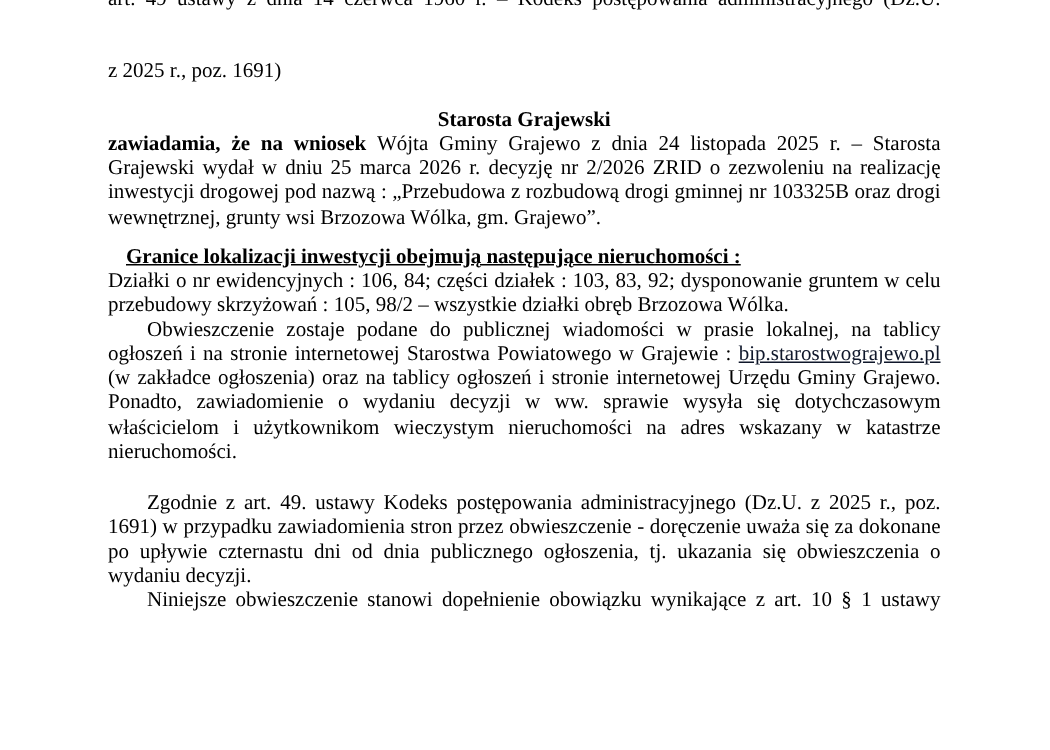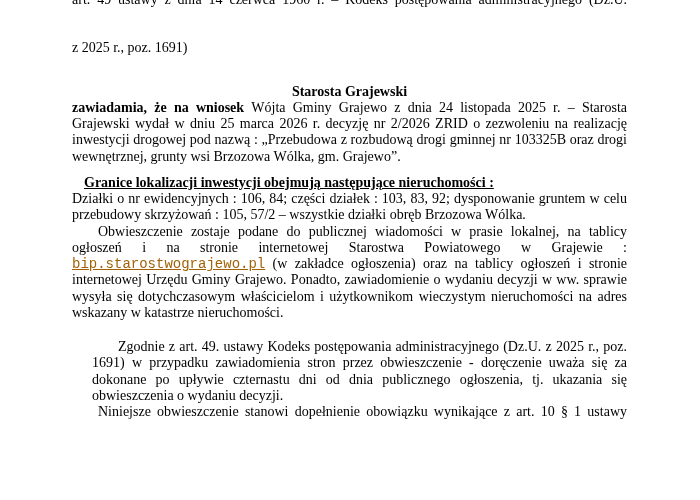--- a/index.html
+++ b/index.html
@@ -19,34 +19,33 @@
     line-height: 16.25px;
     color: #000000;
     text-align: justify;
   }
   p { margin: 0; }
   .indent { text-indent: 26px; }
   .small-indent { text-indent: 12px; }
   .stretch { text-align-last: justify; }
   .bold { font-weight: bold; }
   .heading {
-    margin-top: 27px;
+    margin-top: 16px;
     text-align: center;
     text-align-last: center;
     font-weight: bold;
   }
   .mt7  { margin-top: 7px; }
   .mt8  { margin-top: 8px; }
   .mt10 { margin-top: 10px; text-decoration: underline; }
-  .mt18 { margin-top: 18px; margin-left: 20px; }
+  .mt18 { margin-top: 18px; }
   a.doclink {
-    color: #a16207;
+    color: #0f172a;
     text-decoration: underline;
     cursor: pointer;
-    font-family: Liberation Mono, monospace;
   }
 </style>
 </head>
 <body>
 
 <div class="page">
 
   <p>
     <span class="line stretch" style="display:block;">art. 49 ustawy z dnia 14 czerwca 1960 r. – Kodeks postępowania administracyjnego (Dz.U.</span>
     <span class="line" style="display:block; text-align:left;margin-top:32px;">z 2025 r., poz. 1691)</span>
@@ -54,21 +53,21 @@
 
   <p class="heading">Starosta Grajewski</p>
 
   <p>
     <span class="bold">zawiadamia, że na wniosek </span><span>Wójta Gminy Grajewo z dnia 24 listopada 2025 r. – Starosta Grajewski wydał w dniu 25 marca 2026 r. decyzję nr 2/2026 ZRID o zezwoleniu na realizację inwestycji drogowej pod nazwą : „Przebudowa z rozbudową drogi gminnej nr 103325B oraz drogi wewnętrznej, grunty wsi Brzozowa Wólka, gm. Grajewo”.</span>
   </p>
 
 
   <p class="bold small-indent mt10">Granice lokalizacji inwestycji obejmują następujące nieruchomości :</p>
 
-  <p>Działki o nr ewidencyjnych : 106, 84; części działek : 103, 83, 92; dysponowanie gruntem w celu przebudowy skrzyżowań : 105, 57/2 – wszystkie działki obręb Brzozowa Wólka.</p>
+  <p>Działki o nr ewidencyjnych : 106, 84; części działek : 103, 83, 92; dysponowanie gruntem w celu przebudowy skrzyżowań : 105, 98/2 – wszystkie działki obręb Brzozowa Wólka.</p>
 
 
   <p class="indent">
     <span>Obwieszczenie zostaje podane do publicznej wiadomości w prasie lokalnej, na tablicy ogłoszeń i na stronie internetowej Starostwa Powiatowego w Grajewie : </span><a class="doclink">bip.starostwograjewo.pl</a><span> (w zakładce ogłoszenia) oraz na tablicy ogłoszeń i stronie internetowej Urzędu Gminy Grajewo. Ponadto, zawiadomienie o wydaniu decyzji w ww. sprawie wysyła się dotychczasowym właścicielom i użytkownikom wieczystym nieruchomości na adres wskazany w katastrze nieruchomości.</span>
   </p>
 
 
   <p class="indent mt18">Zgodnie z art. 49. ustawy Kodeks postępowania administracyjnego (Dz.U. z 2025 r., poz. 1691) w przypadku zawiadomienia stron przez obwieszczenie - doręczenie uważa się za dokonane po upływie czternastu dni od dnia publicznego ogłoszenia, tj. ukazania się obwieszczenia o wydaniu decyzji.</p>
 
   <p class="indent stretch">Niniejsze obwieszczenie stanowi dopełnienie obowiązku wynikające z art. 10 § 1 ustawy</p>

